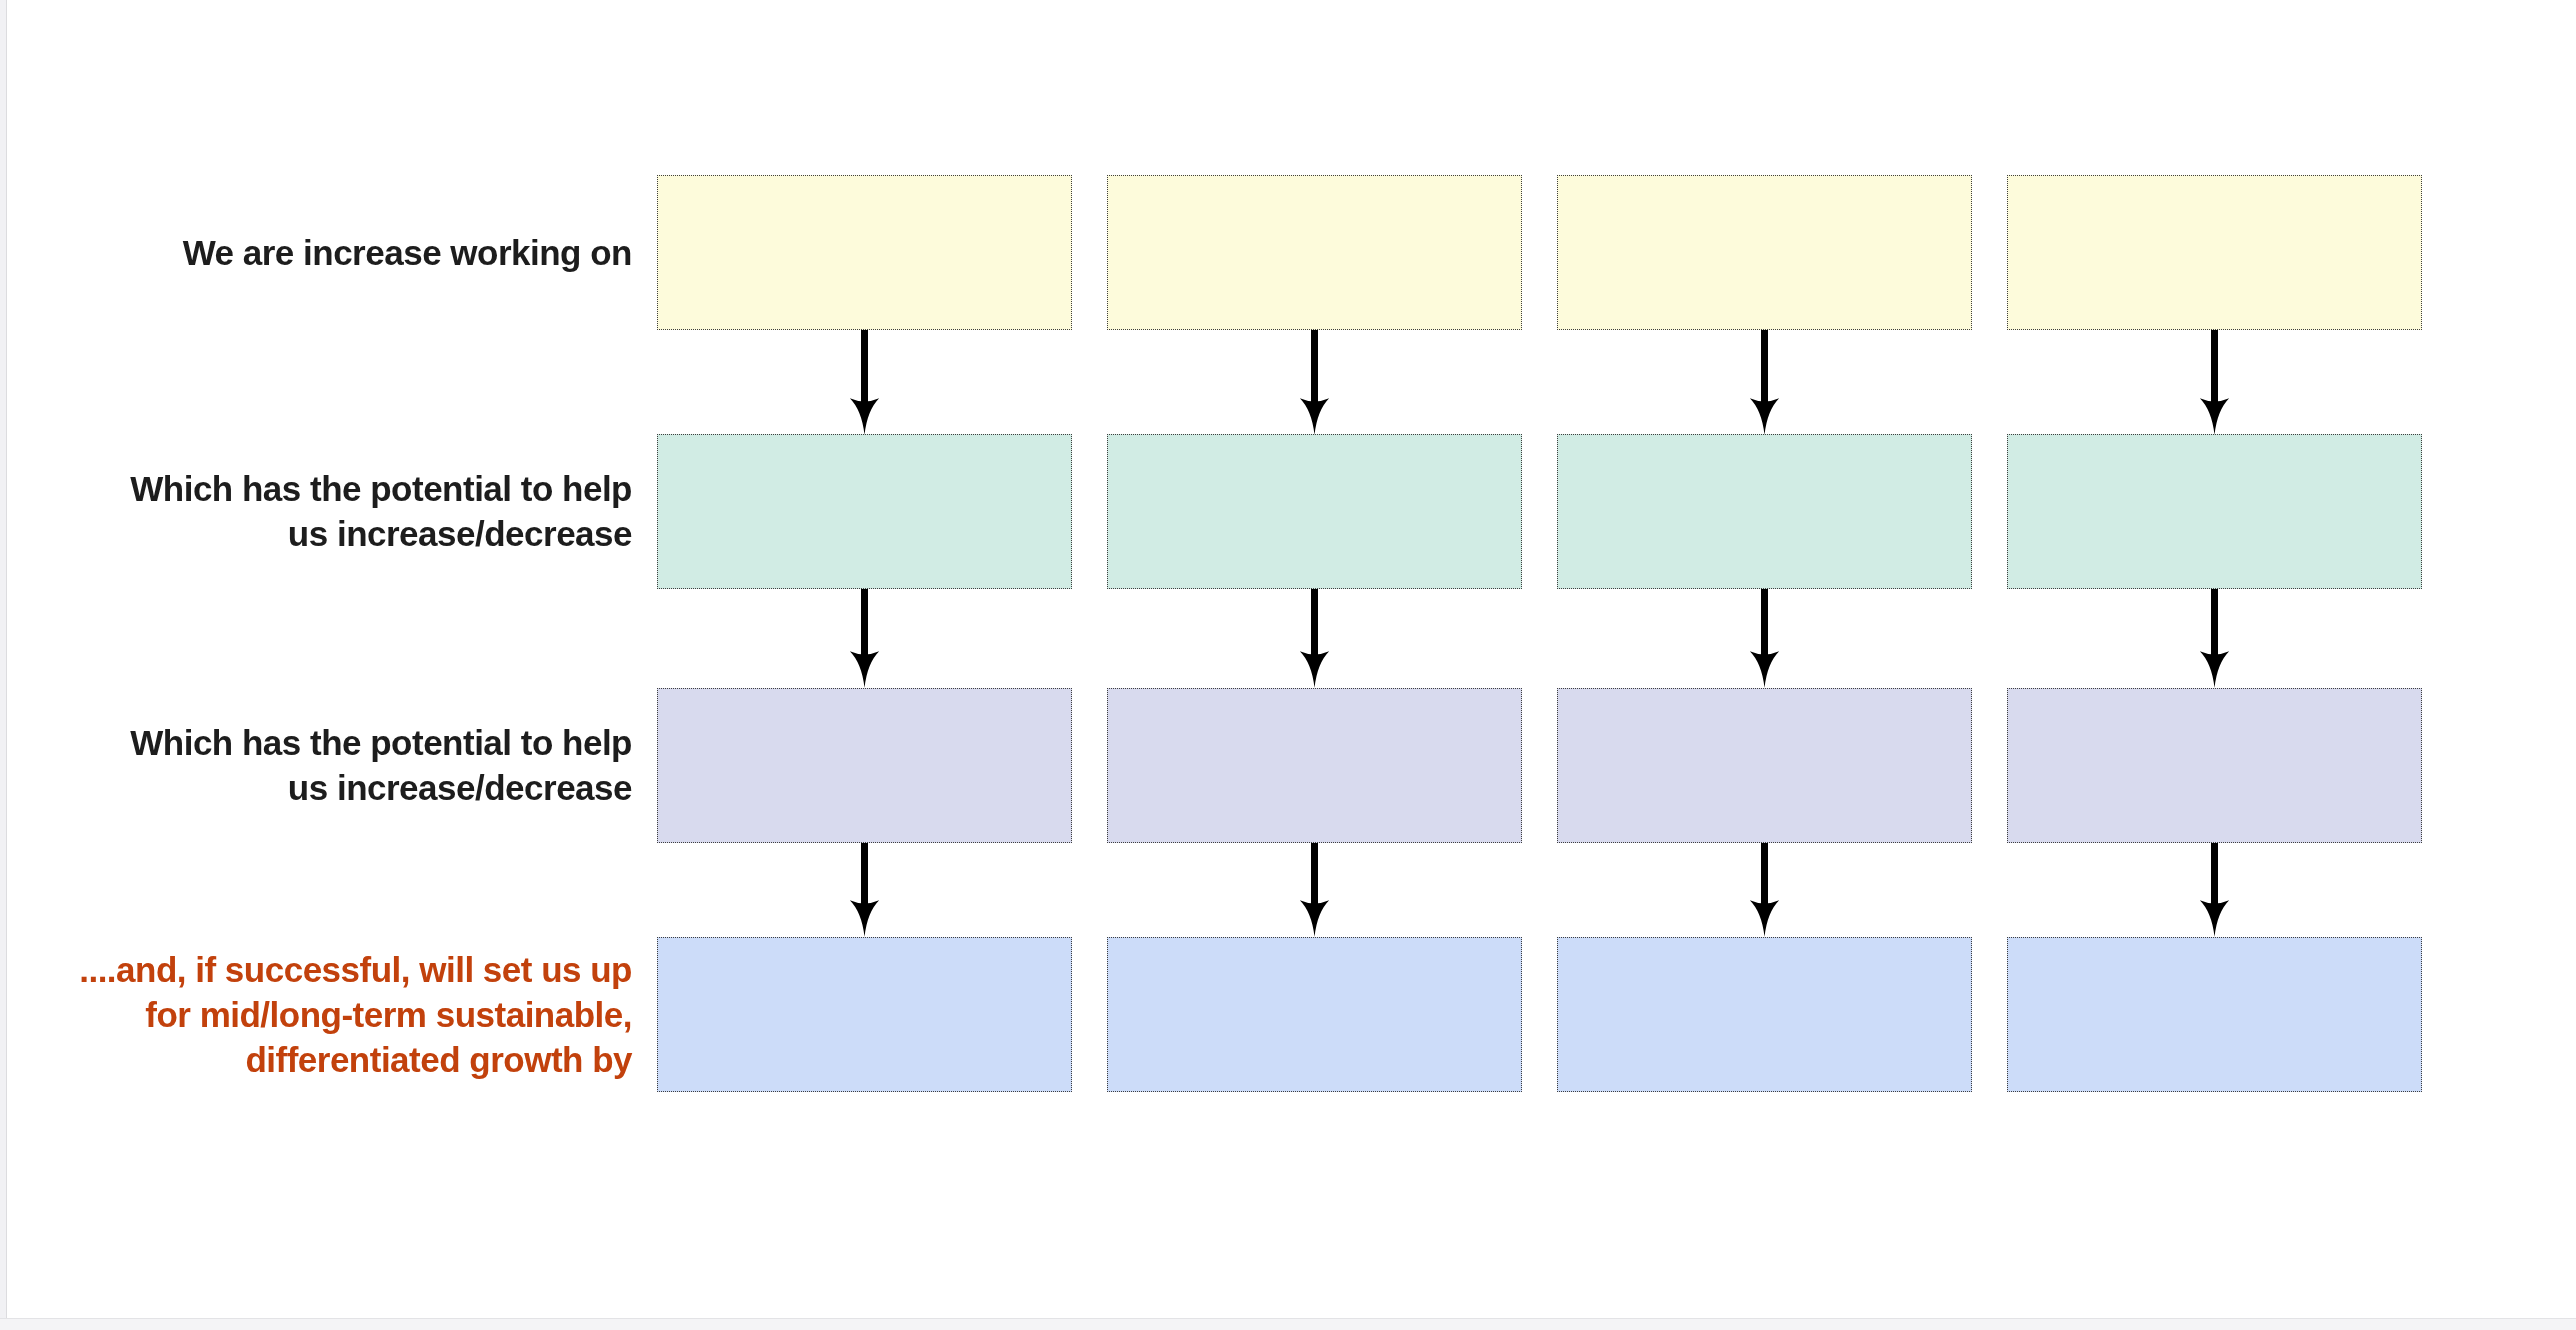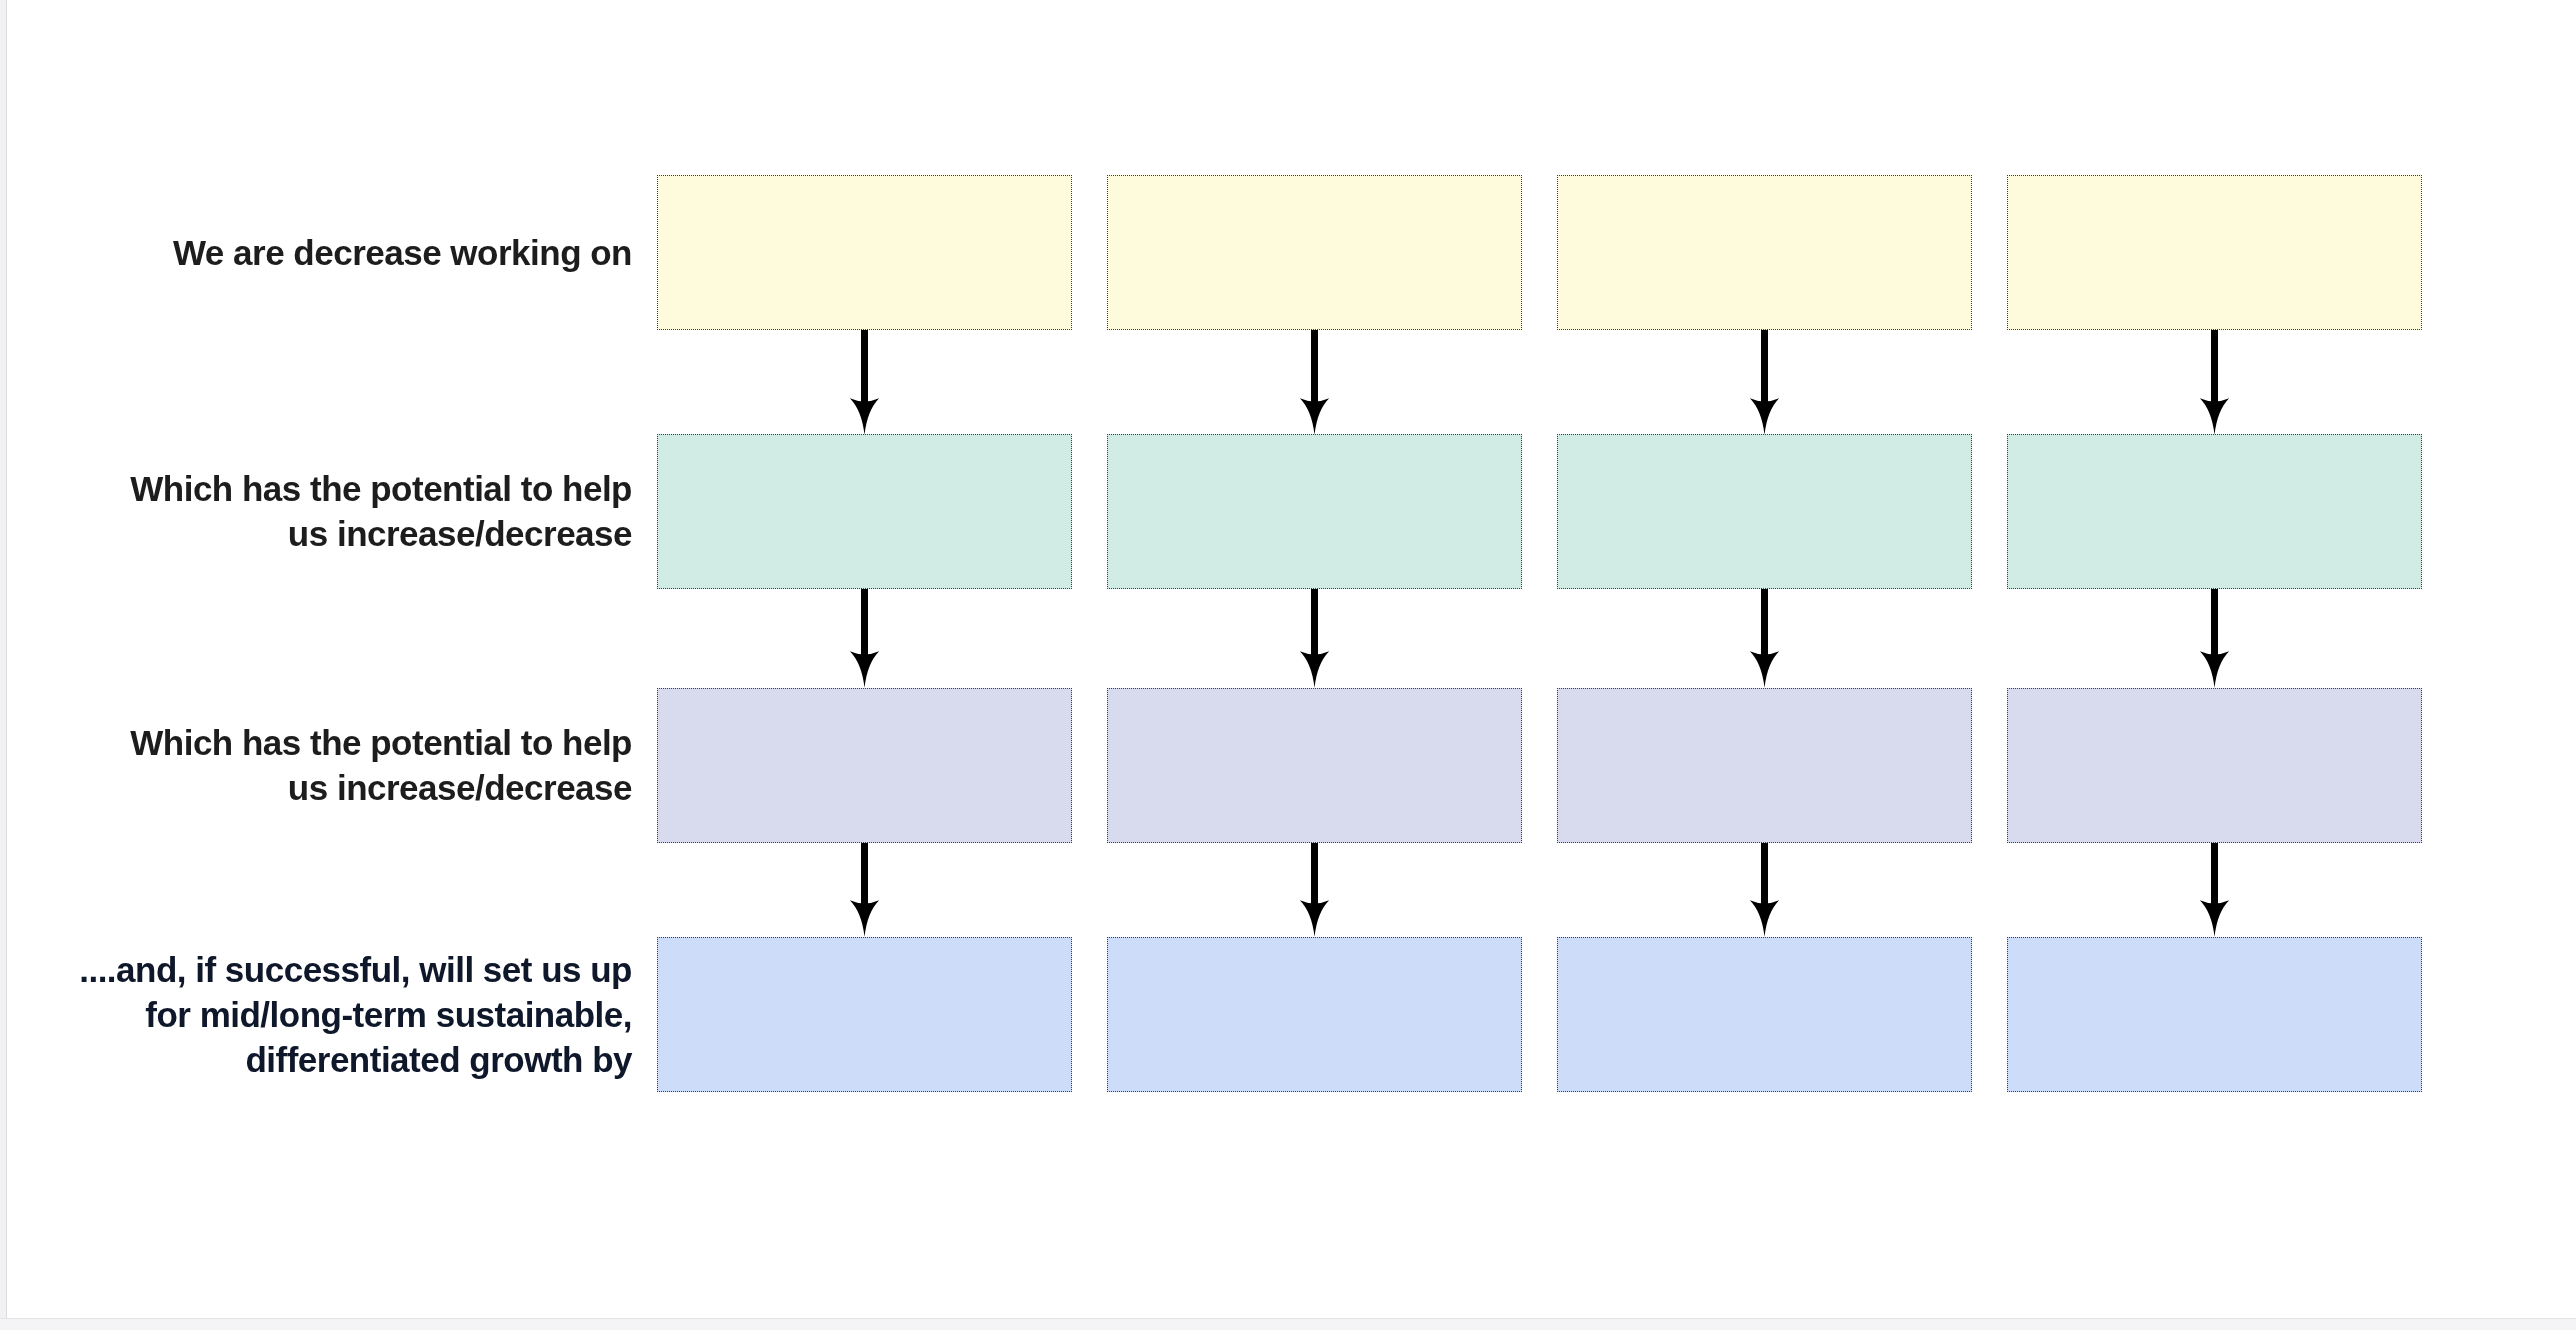--- a/index.html
+++ b/index.html
@@ -47,26 +47,26 @@
     position:absolute;left:13.4px;top:0;width:6.5px;height:calc(100% - 30px);
     background:#000;
   }
   .arrow svg{position:absolute;left:0;bottom:0;width:33px;height:37px;display:block;}
 </style>
 </head>
 <body>
 
 <div class="stage">
 
-  <div class="row-label lab-r0" style="color: rgb(29, 29, 29);">We are decrease working on</div>
+  <div class="row-label lab-r0" style="color: rgb(29, 29, 29);">We are increase working on</div>
   <div class="row-label lab-r1" style="color: rgb(29, 29, 29);">Which has the potential to help
 us increase/decrease</div>
   <div class="row-label lab-r2" style="color: rgb(29, 29, 29);">Which has the potential to help
 us increase/decrease</div>
-  <div class="row-label lab-r3" style="color: #0f172a;">....and, if successful,  will set us up
+  <div class="row-label lab-r3" style="color: #c2410c;">....and, if successful,  will set us up
 for mid/long-term sustainable,
 differentiated growth by</div>
 
   <div class="box r0 c0" style="background: rgb(253, 251, 219); border-color: rgb(63, 63, 63);"></div>
   <div class="box r0 c1" style="background: rgb(253, 251, 219); border-color: rgb(63, 63, 63);"></div>
   <div class="box r0 c2" style="background: rgb(253, 251, 219); border-color: rgb(63, 63, 63);"></div>
   <div class="box r0 c3" style="background: rgb(253, 251, 219); border-color: rgb(63, 63, 63);"></div>
 
   <div class="box r1 c0" style="background: rgb(209, 236, 228); border-color: rgb(63, 63, 63);"></div>
   <div class="box r1 c1" style="background: rgb(209, 236, 228); border-color: rgb(63, 63, 63);"></div>

